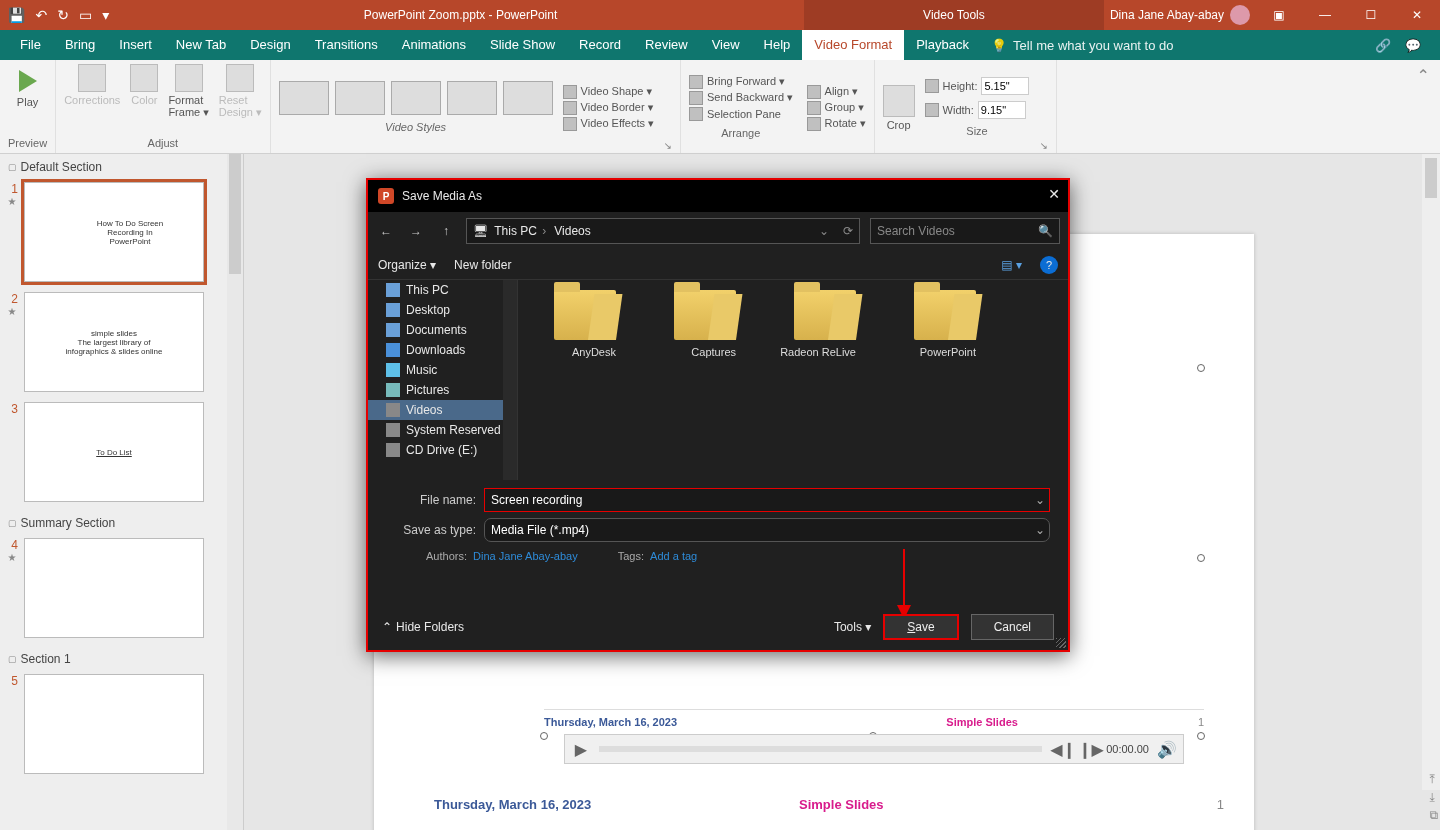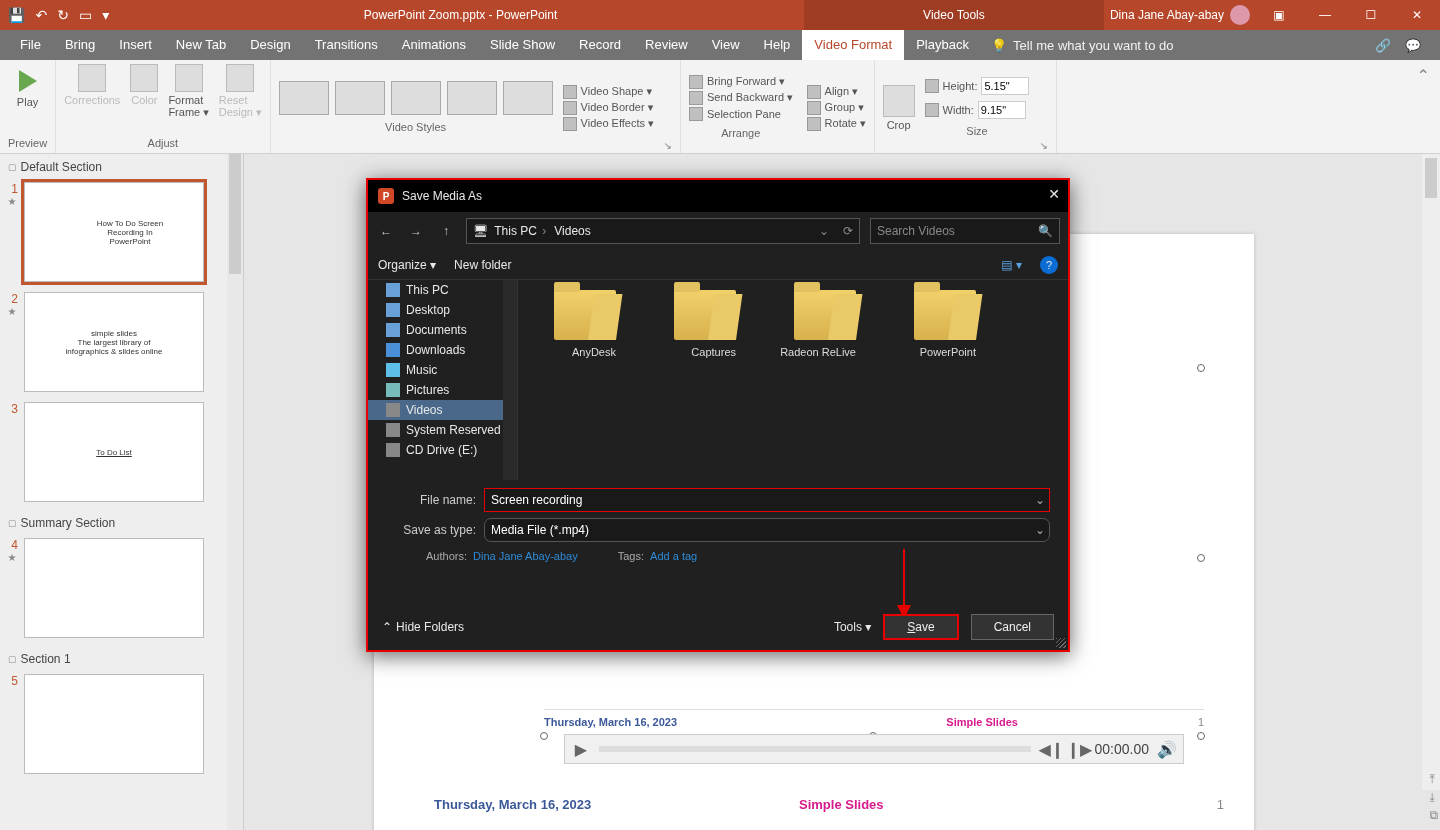--- a/index.html
+++ b/index.html
@@ -10,21 +10,21 @@
 .titlebar .qat { display: flex; align-items: center; gap: 10px; padding: 0 8px; }
 .titlebar .qat span { font-size: 14px; cursor: pointer; }
 .titlebar .title-center { flex: 1; text-align: center; }
 .titlebar .video-tools { width: 300px; text-align: center; background: #9e3c24; height: 100%; line-height: 30px; }
 .titlebar .user { padding: 0 6px; display:flex; align-items:center; gap:6px;}
 .titlebar .avatar { width:20px;height:20px;border-radius:50%;background:#d9a; }
 .titlebar .winbtns { display: flex; }
 .titlebar .winbtns span { width: 46px; text-align: center; line-height: 30px; cursor: pointer; }
 
 
-.menubar { height: 30px; background: #737373; display: flex; align-items: center; padding: 0 8px; color: #fff; font-size: 13px; gap: 0; }
+.menubar { height: 30px; background: #0f766e; display: flex; align-items: center; padding: 0 8px; color: #fff; font-size: 13px; gap: 0; }
 .menubar .tab { padding: 0 12px; line-height: 30px; cursor: pointer; }
 .menubar .tab.active { background: #fff; color: #b7472a; }
 .menubar .tellme { margin-left: 10px; display:flex; align-items:center; gap:6px; opacity:.9;}
 .menubar .right-icons { margin-left:auto; display:flex; gap:14px; padding-right:10px;}
 
 
 .ribbon { height: 94px; background: #f3f3f3; border-bottom: 1px solid #d0d0d0; display: flex; }
 .rgroup { border-right: 1px solid #e0e0e0; padding: 4px 8px 2px; display: flex; flex-direction: column; align-items: center; justify-content: space-between; }
 .rgroup .items { display: flex; gap: 10px; align-items: flex-start; }
 .rgroup .lbl { font-size: 11px; color: #666; padding-bottom: 2px; }
@@ -58,21 +58,21 @@
 .canvas-area .vscroll { position:absolute; right:0; top:0; width:18px; bottom:40px; background:#eee; }
 .canvas-area .vscroll .thumb { position:absolute; top:4px; left:3px; width:12px; height:40px; background:#ccc; }
 .slide-bg { position:absolute; left:130px; top:80px; width:880px; height:620px; background:#fff; box-shadow:0 0 4px rgba(0,0,0,.2); }
 .footer-text { position:absolute; font-size:13px; }
 .footer-date { left:60px; bottom:42px; color:#3b5998; font-weight:600; }
 .footer-brand { left:425px; bottom:42px; color:#d81b8c; font-weight:700; }
 .footer-pg { right:30px; bottom:42px; color:#888; }
 .media-bar { position:absolute; left:190px; bottom:80px; width:620px; height:30px; background:#f0f0f0; border:1px solid #ccc; display:flex; align-items:center; padding:0 6px; gap:8px; }
 .media-bar .pbtn { width:20px; text-align:center; cursor:pointer; color:#666; }
 .media-bar .track { flex:1; height:6px; background:#ddd; }
-.media-bar .time { font-size:14px; color:#444; }
+.media-bar .time { font-size:11px; color:#444; }
 .sel-handle { position:absolute; width:8px; height:8px; background:#fff; border:1px solid #666; border-radius:50%; }
 
 
 .dialog { position:absolute; left:366px; top:178px; width:704px; height:474px; background:#202020; color:#e8e8e8; border:2px solid #e60000; font-size:12px; box-shadow:0 4px 20px rgba(0,0,0,.6); }
 .dlg-title { height:32px; background:#000; display:flex; align-items:center; padding:0 10px; gap:8px; position:relative; }
 .dlg-title .ppicon { width:16px;height:16px;background:#d04727;border-radius:3px;display:flex;align-items:center;justify-content:center;font-size:10px;font-weight:bold;color:#fff; }
 .dlg-title .close { position:absolute; right:8px; top:6px; cursor:pointer; font-size:14px; }
 .dlg-nav { height:38px; display:flex; align-items:center; padding:0 8px; gap:10px; }
 .dlg-nav .navbtn { width:20px; text-align:center; cursor:pointer; color:#ccc; }
 .dlg-nav .path { flex:1; height:26px; background:#191919; border:1px solid #555; display:flex; align-items:center; padding:0 6px; gap:6px; }
@@ -200,21 +200,21 @@
       <div class="ritem disabled">
           <div class="ricon"></div>
           <span style="white-space:pre">Reset
 Design ▾</span>
         </div>
     </div>
     <div class="lbl">Adjust</div>
   </div>
 
   <div class="rgroup" style="flex-direction:row;align-items:center;gap:10px;">
-    <div style="display:flex;flex-direction:column;align-items:center;gap:6px;">
+    <div style="display:flex;flex-direction:column;align-items:center;gap:6px;font-style:italic;">
       <div class="thumbstrip">
         <div class="th"></div>
         <div class="th"></div>
         <div class="th"></div>
         <div class="th"></div>
         <div class="th"></div>
       </div>
       <div class="lbl">Video Styles</div>
     </div>
     <div class="smallbtns">

